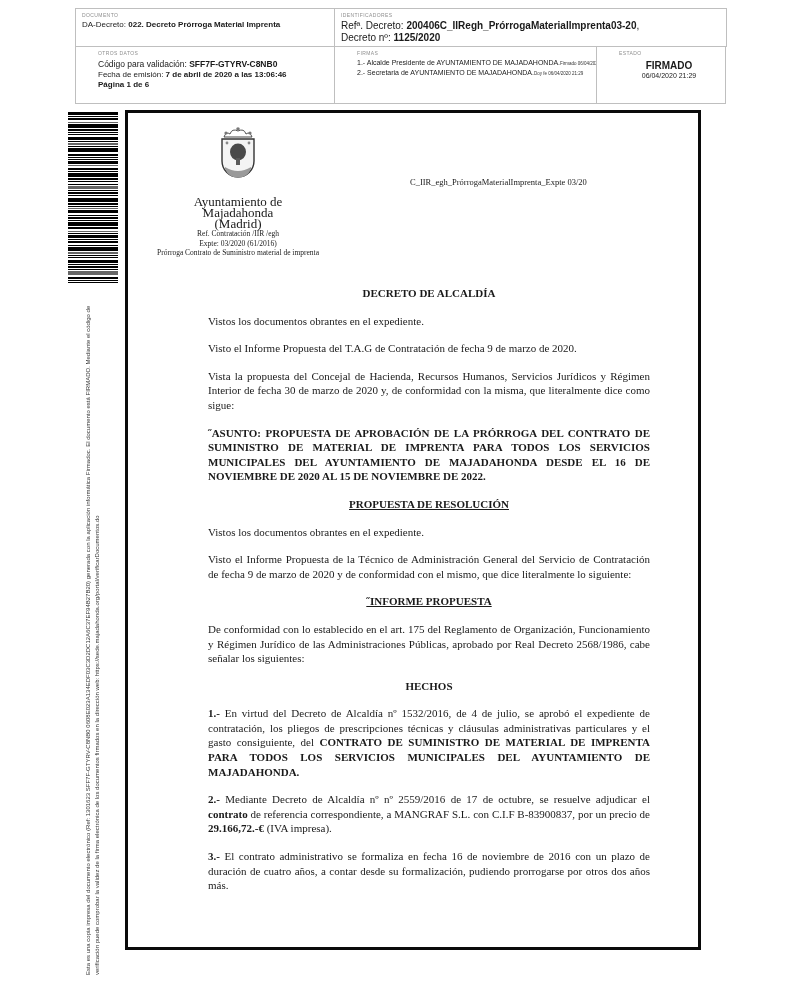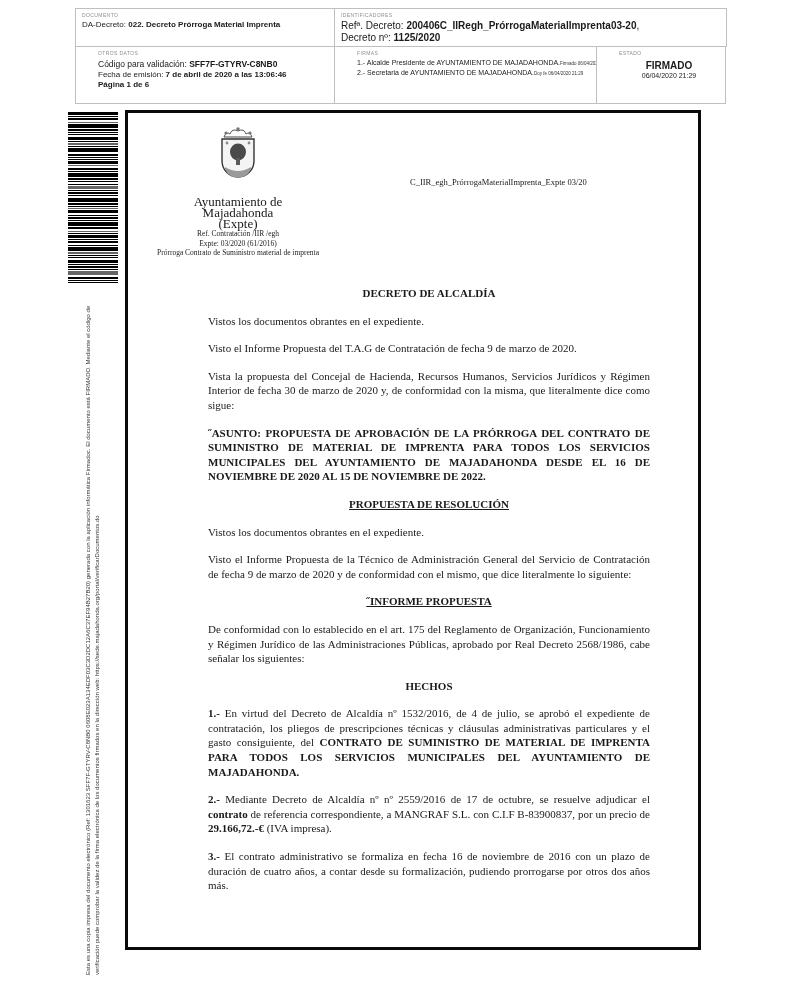--- a/index.html
+++ b/index.html
@@ -158,21 +158,21 @@
       </g>
       <path d="M10 14 h32 v22 a16 16 0 0 1 -16 16 a16 16 0 0 1 -16 -16 z" fill="#f4f4f4" stroke="#333" stroke-width="1.4"></path>
       <ellipse cx="26" cy="27" rx="8" ry="8.5" fill="#4a4a4a"></ellipse>
       <rect x="24" y="33" width="4" height="7" fill="#5a5a5a"></rect>
       <path d="M13 42 q13 8 26 0 l0 2 a14 14 0 0 1 -26 0 z" fill="#9a9a9a"></path>
       <circle cx="15" cy="18" r="1.4" fill="#888"></circle>
       <circle cx="37" cy="18" r="1.4" fill="#888"></circle>
     </svg>
     <div class="org-line">Ayuntamiento de</div>
     <div class="org-line">Majadahonda</div>
-    <div class="org-line">(Expte)</div>
+    <div class="org-line">(Madrid)</div>
     <div class="ref-line">Ref. Contratación /IIR /egh</div>
     <div class="ref-line">Expte: 03/2020 (61/2016)</div>
     <div class="ref-line">Prórroga Contrato de Suministro material de imprenta</div>
   </div>
   <div class="doc-ref">C_IIR_egh_PrórrogaMaterialImprenta_Expte 03/20</div>
   <div class="docbody">
       <p class="heading"><span>DECRETO DE ALCALDÍA</span></p>
       <p class="para"><span>Vistos los documentos obrantes en el expediente.</span></p>
       <p class="para"><span>Visto el Informe Propuesta del T.A.G de Contratación de fecha 9 de marzo de 2020.</span></p>
       <p class="para"><span>Vista la propuesta del Concejal de Hacienda, Recursos Humanos, Servicios Jurídicos y Régimen Interior de fecha 30 de marzo de 2020 y, de conformidad con la misma, que literalmente dice como sigue:</span></p>

